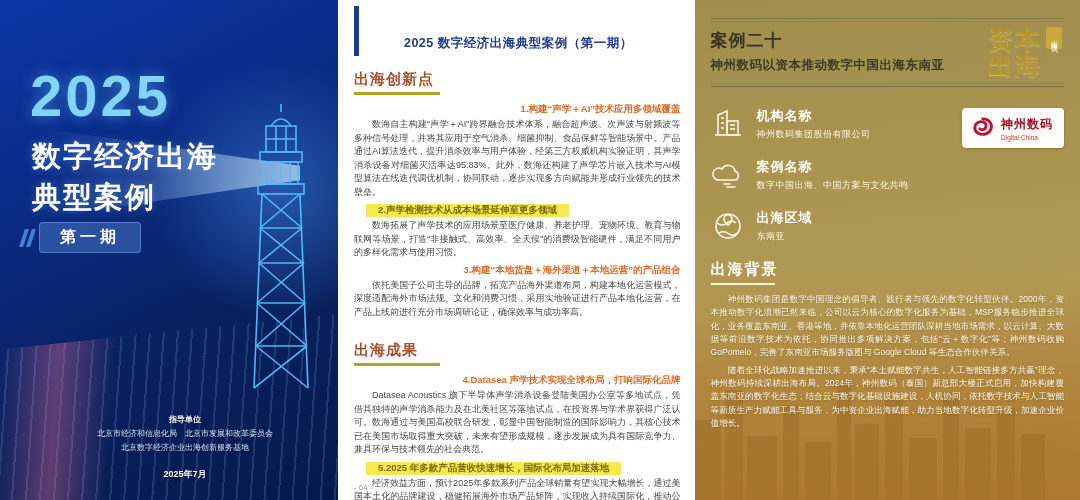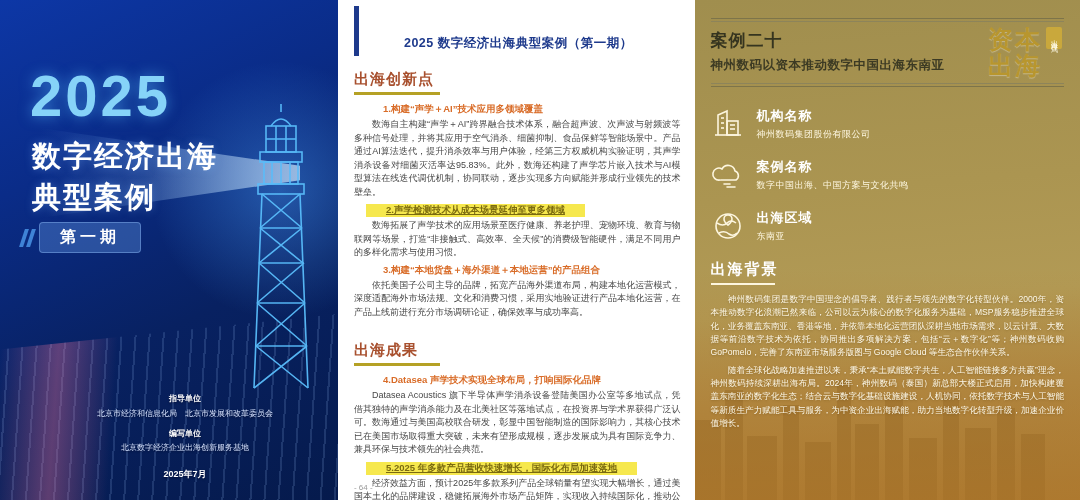--- a/index.html
+++ b/index.html
@@ -37,22 +37,22 @@
   
   .lighthouse { position:absolute; right:-8px; top:88px; }
 
   
   .page-mid { position:relative; width:374px; height:500px; background:#fff; padding:6px 14px 0 16px; }
   .mid-header { display:flex; align-items:flex-end;gap:36px; }
   .mid-header .bar { width:5px; height:50px; background:#1e3a8c; }
   .mid-header .txt { margin-left:9px; padding-bottom:4px; font-size:12.5px; font-weight:bold; color:#1e3a8c; letter-spacing:.5px; }
   .sec-title { margin-top:14px; font-size:15px; font-weight:bold; color:#a8502e; letter-spacing:1px; display:inline-block; }
   .sec-rule { width:86px; height:3px; background:#b5a125; margin-top:3px; margin-bottom:8px; }
-  .pt-head { font-size:9.5px; font-weight:bold; color:#d96c28; margin:4px 0 2px 29px; }
-  .pt-head.hl { display:inline-block; margin-left:12px; background:#f6e84e; color:#7a6a10; padding:0 20px;text-decoration:underline; }
+  .pt-head { font-size:9.5px; font-weight:bold; color:#d96c28; margin:4px 0 2px 12px;text-align:right; }
+  .pt-head.hl { display:inline-block; margin-left:12px; background:#f6e84e; color:#7a6a10; padding:0 12px; }
   .pt-body { font-size:9px; color:#474747; line-height:1.5; text-align:justify; text-indent:2em; }
   .page-num { position:absolute; left:16px; bottom:8px; font-size:8px; color:#9a9a9a; }
 
   
   .page-right { position:relative; width:406px; height:500px; margin-left:auto; overflow:hidden;
     background:linear-gradient(175deg,#a08e4e 0%,#ab9551 38%,#b29a55 60%,#b08c48 78%,#a97f3c 100%); }
   .page-right .cityfade { position:absolute; left:0; right:0; bottom:0; height:230px;
     background:linear-gradient(to top,rgba(176,118,40,.65),rgba(176,118,40,0)); }
   .skyline { position:absolute; bottom:0; left:0; opacity:.35; }
   .r-inner { position:relative; padding:18px 16px 0 16px; }
@@ -125,21 +125,20 @@
       <span class="bars">
           <i></i>
           <i></i>
         </span>
       <span class="pill">第一期</span>
     </div>
 
     <div class="cover-footer">
       <div class="lbl">指导单位</div>
       <div>北京市经济和信息化局　北京市发展和改革委员会</div>
-      <div class="lbl" style="margin-top:6px">编写单位</div>
       <div>北京数字经济企业出海创新服务基地</div>
       <div class="date">2025年7月</div>
     </div>
   </div>
 
   <div class="page-mid">
     <div class="mid-header">
       <div class="bar"></div>
       <div class="txt">2025 数字经济出海典型案例（第一期）</div>
     </div>
@@ -249,20 +248,29 @@
               <path d="M13 10 a4 4 0 1 1 8 0 c0 3-4 6-4 6 s-4-3-4-6 z"></path>
             </g>
           </svg>
           <div>
             <div class="info-label">出海区域</div>
             <div class="info-value">东南亚</div>
           </div>
         </div>
       </div>
 
+      <div class="logo-box">
+        <svg width="28" height="28" viewBox="0 0 40 40">
+          <path d="M21 7 C31 7 35 15 33 21 C30.5 28.5 21.5 31 14.5 27.5 C8.5 24.5 8 16 14 12.2 C19 9.2 26 11.5 25.8 17 C25.6 22 20 24 17 21" stroke="#c01030" stroke-width="4" fill="none" stroke-linecap="round"></path>
+        </svg>
+        <div class="logo-txt">
+          <div class="logo-cn">神州数码</div>
+          <div class="logo-en">Digital China</div>
+        </div>
+      </div>
 
       <div class="bg-sec">
         <div class="bg-title">出海背景</div>
         <div class="bg-rule"></div>
         <p class="bg-para">神州数码集团是数字中国理念的倡导者、践行者与领先的数字化转型伙伴。2000年，资本推动数字化浪潮已然来临，公司以云为核心的数字化服务为基础，MSP服务稳步推进全球化，业务覆盖东南亚、香港等地，并依靠本地化运营团队深耕当地市场需求，以云计算、大数据等前沿数字技术为依托，协同推出多项解决方案，包括“云＋数字化”等；神州数码收购 GoPomelo，完善了东南亚市场服务版图与 Google Cloud 等生态合作伙伴关系。</p>
         <p class="bg-para" style="margin-top:4px">随着全球化战略加速推进以来，秉承“本土赋能数字共生，人工智能链接多方共赢”理念，神州数码持续深耕出海布局。2024年，神州数码（泰国）新总部大楼正式启用，加快构建覆盖东南亚的数字化生态；结合云与数字化基础设施建设，人机协同，依托数字技术与人工智能等新质生产力赋能工具与服务，为中资企业出海赋能，助力当地数字化转型升级，加速企业价值增长。</p>
       </div>
     </div>
   </div>
 

